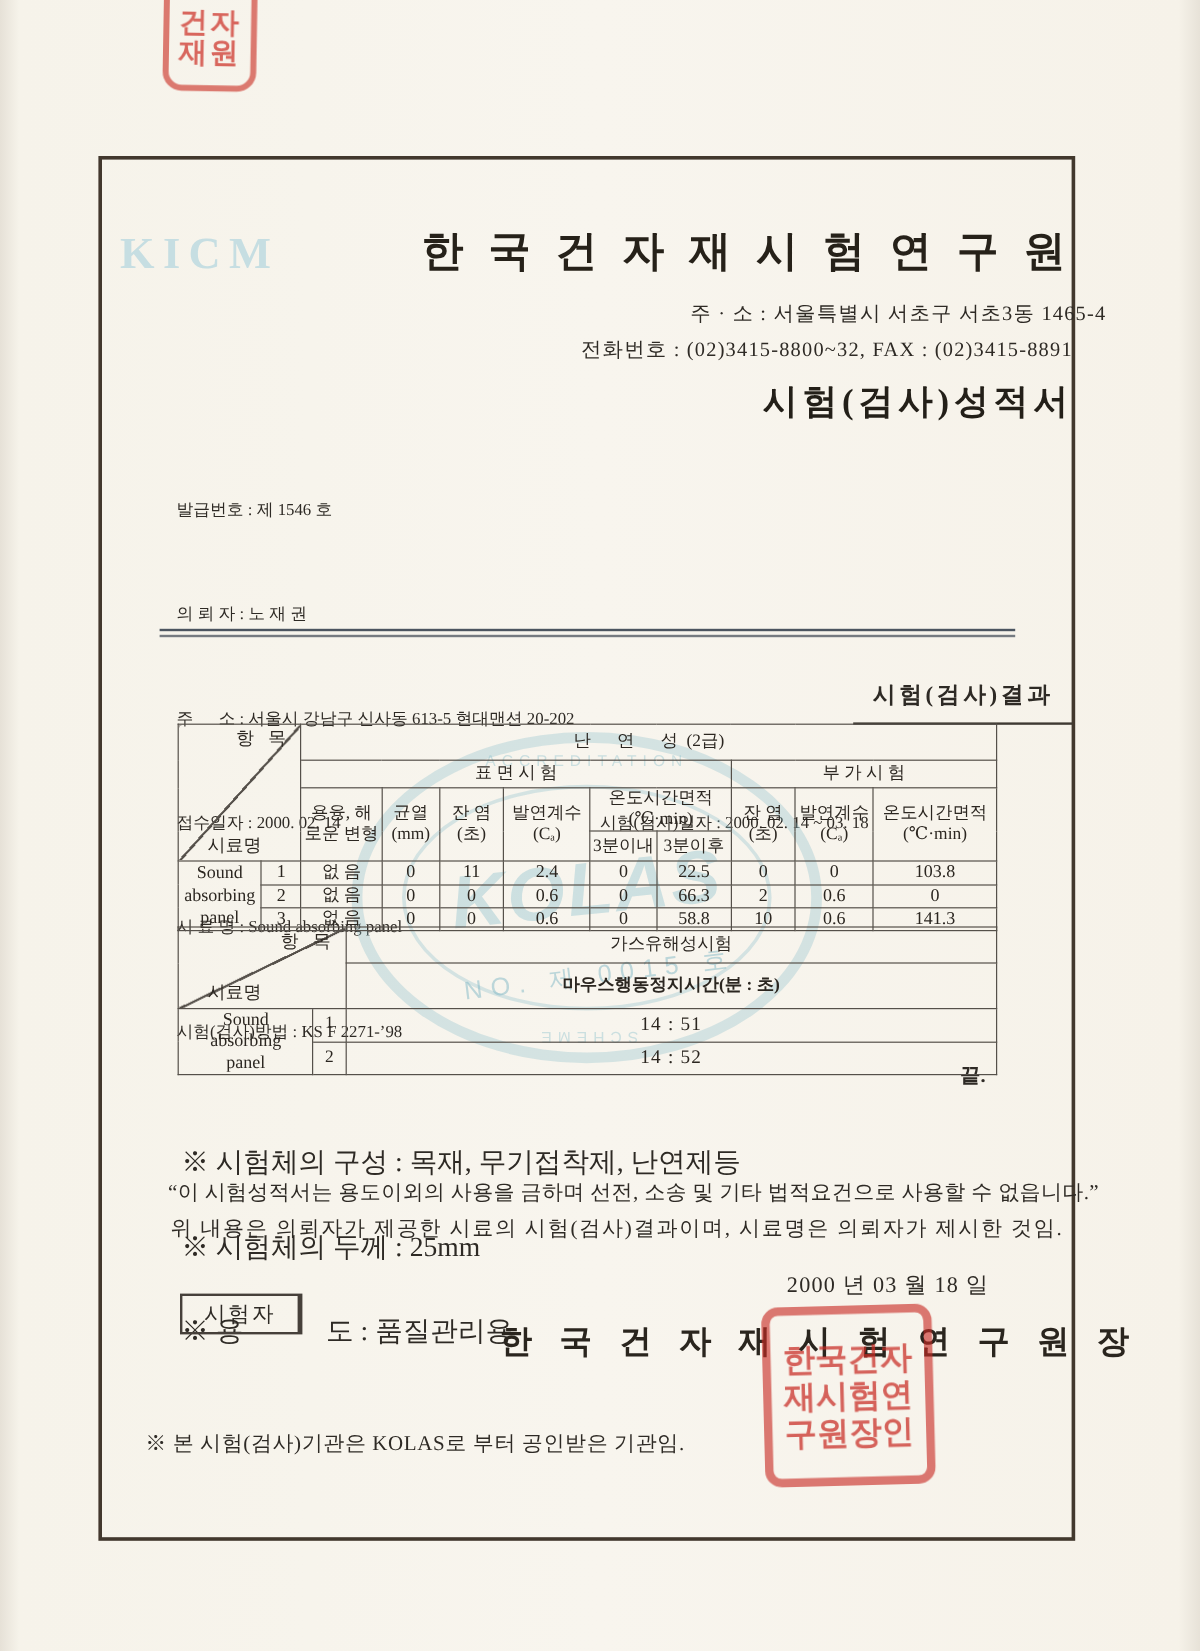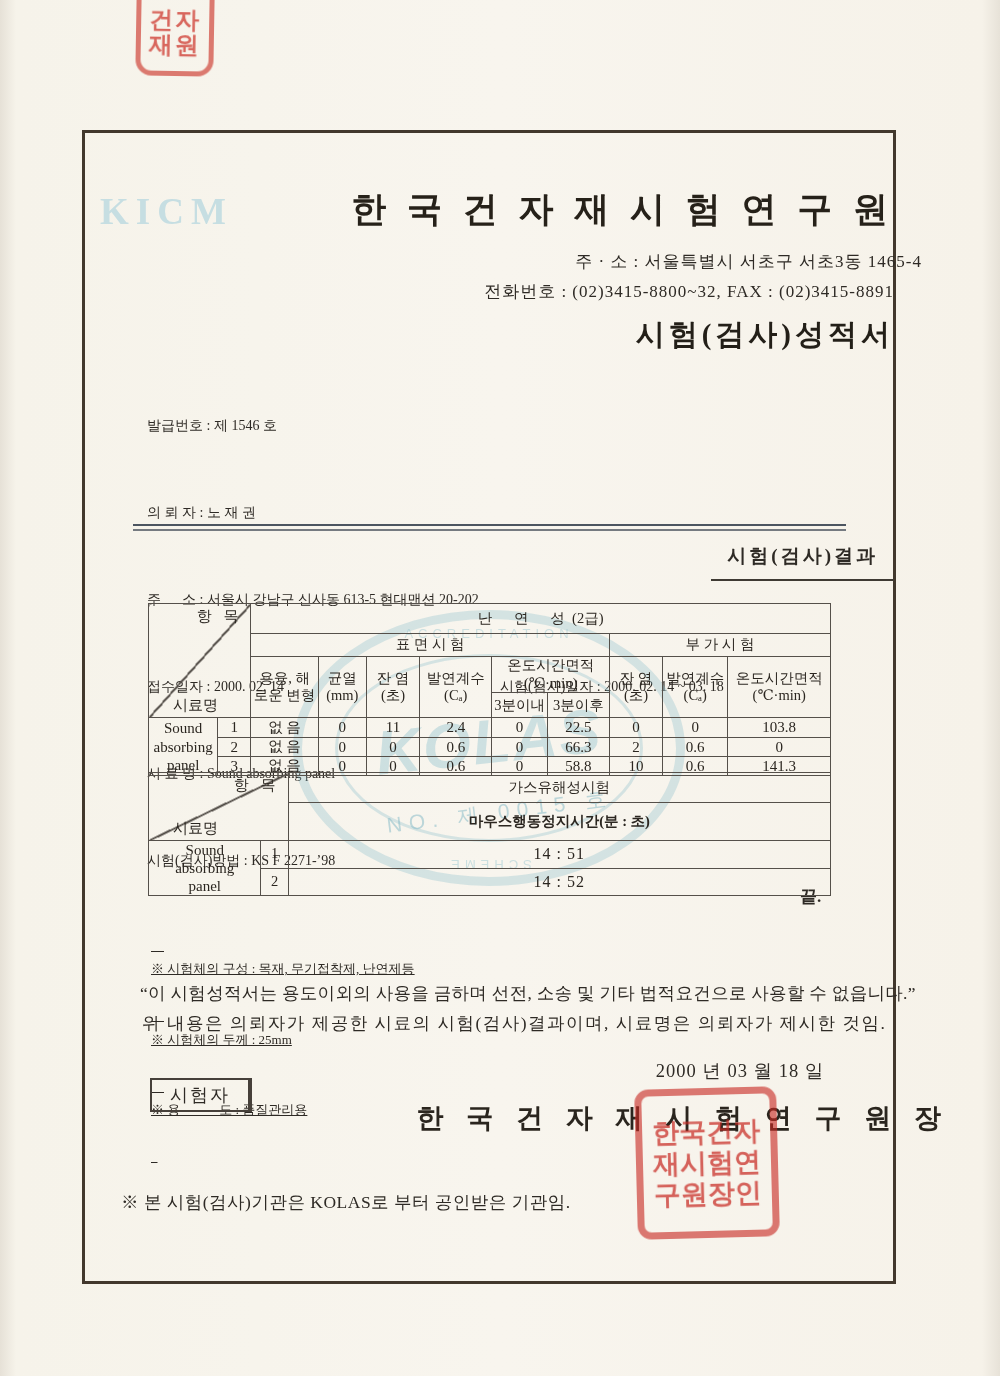--- a/index.html
+++ b/index.html
@@ -29,21 +29,21 @@
   .addr1{top:250px;font-size:17px;letter-spacing:1px;margin-left:28px;}
   .addr2{top:280px;font-size:17px;letter-spacing:1px;}
   .doc-title{top:315px;font-size:29px;font-weight:bold;letter-spacing:4px;color:#231f18;}
 
   .info{left:147px;top:353px;font-size:14px;line-height:29px;white-space:pre;}
   .info .row{position:relative;}
   .info .right-part{position:absolute;left:353px;top:0;}
 
   .rule-double{left:133px;top:524px;width:713px;height:3px;border-top:2px solid #4c5560;border-bottom:2px solid #757a80;}
 
-  .results-band{top:543px;}
+  .results-band{top:566px;}
   .results-title{display:inline-block;font-size:19px;font-weight:bold;letter-spacing:3px;
     padding:0 16px 10px 16px;border-bottom:2px solid #3f3a33;}
 
   
   .wm{left:293px;top:610px;width:392px;height:276px;z-index:0;}
   .wm .ring-outer{position:absolute;left:0;top:0;right:0;bottom:0;border:9px solid rgba(140,192,204,.33);border-radius:50%;}
   .wm .ring-inner{position:absolute;left:42px;top:44px;right:42px;bottom:44px;border:3px solid rgba(140,192,204,.33);border-radius:50%;}
   .wm .brand{position:absolute;left:0;right:0;top:96px;text-align:center;font-size:62px;font-weight:bold;
     font-style:italic;letter-spacing:2px;color:rgba(140,192,204,.40);transform:rotate(-6deg);
     font-family:"Liberation Sans",sans-serif;}
@@ -68,21 +68,21 @@
   .t2 .val{font-size:16px;letter-spacing:1px;}
   .diag{position:relative;
     background:linear-gradient(to bottom right,transparent calc(50% - 1px),#55504a calc(50% - 1px) calc(50% + 1px),transparent calc(50% + 1px));}
   .diag .ct{position:absolute;top:3px;right:8px;font-size:15px;letter-spacing:4px;}
   .diag .cb{position:absolute;bottom:3px;left:6px;font-size:15px;margin-left:18px;}
   .sample-cell{padding:0 1px;font-size:15px;line-height:1.23;}
   .sample2-cell{padding:0 12px;font-size:15px;line-height:1.2;}
 
   .end-mark{left:800px;top:885px;font-size:17px;font-weight:bold;}
 
-  .notes{left:151px;top:910px;font-size:13px;line-height:23.5px;white-space:pre;text-decoration:underline;}
+  .notes{left:151px;top:910px;font-size:23px;line-height:23.5px;white-space:pre;}
 
   .disc1{left:140px;top:981px;font-size:17.5px;letter-spacing:.3px;}
   .disc2{left:142px;top:1011px;font-size:17.5px;letter-spacing:1.5px;}
 
   .tester{left:150px;top:1078px;height:30px;display:flex;border:2px solid #46403a;box-sizing:content-box;z-index:1;}
   .tester .lab{width:96px;border-right:2px solid #46403a;display:flex;align-items:center;justify-content:center;
     font-size:18px;letter-spacing:2px;}
   .tester .val{width:246px;display:flex;align-items:center;justify-content:center;font-size:18px;letter-spacing:1px;}
 
   .date-line{left:590px;top:1058px;width:300px;text-align:center;font-size:18.5px;letter-spacing:1px;}

